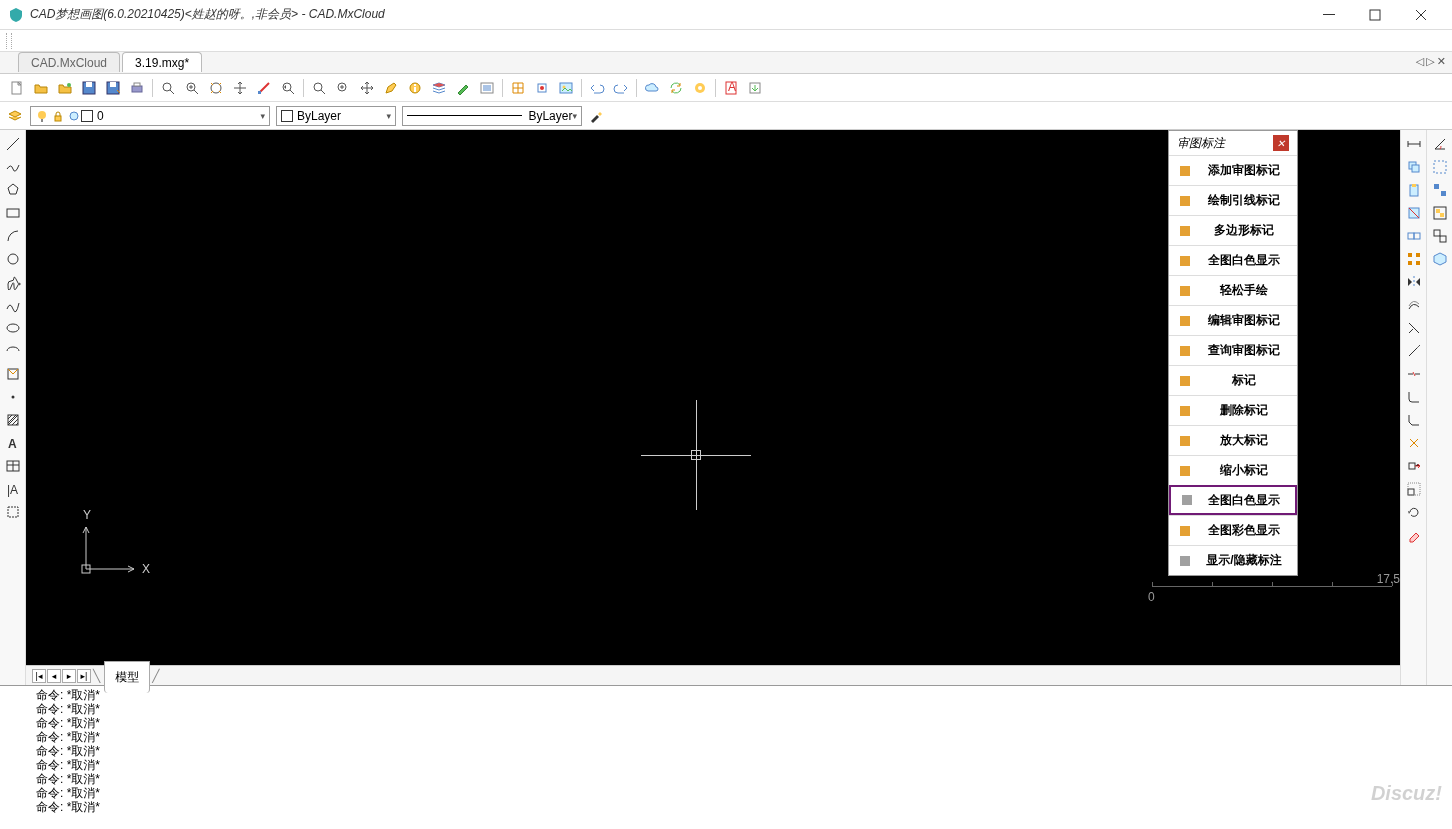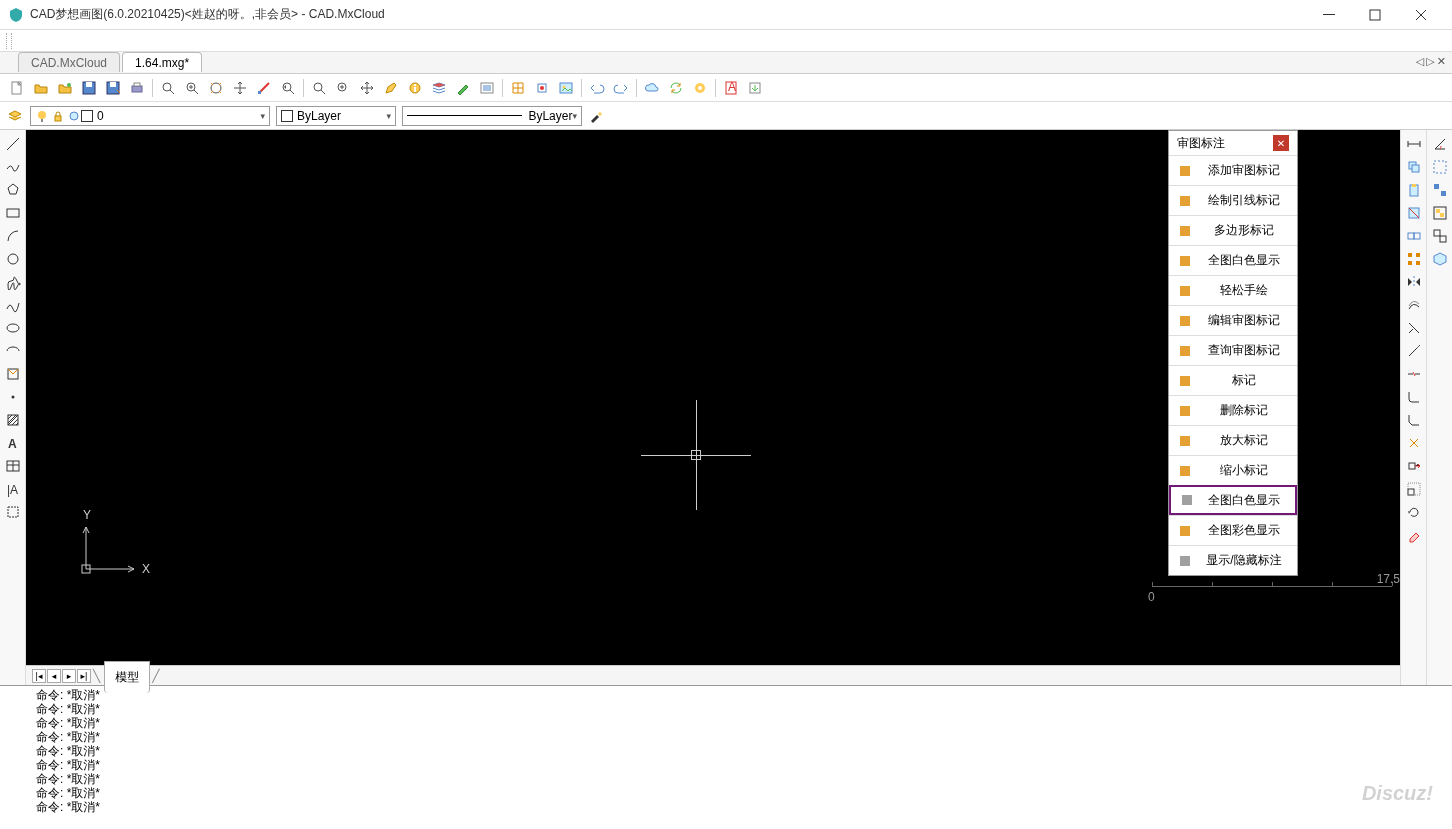--- a/index.html
+++ b/index.html
@@ -1,18 +1,18 @@
 <!DOCTYPE html>
 <html><head>
 <meta charset="utf-8">
 <style>
 * { margin: 0; padding: 0; box-sizing: border-box; font-family: "Microsoft YaHei", "SimSun", Arial, sans-serif; font-size: 12px; }
 body { background: #fff; overflow: hidden; width: 1452px; height: 829px; position: relative; }
 
-.titlebar { height: 30px; background: #fff; display: flex; align-items: center; padding: 0 8px; border-bottom: 1px solid #ddd; }
+.titlebar { height: 30px; background: #fff; display: flex; align-items: center; padding: 0 8px; border-bottom: 1px solid #ddd; font-style: italic; }
 .titlebar .app-icon { width: 16px; height: 16px; margin-right: 6px; color: #3aa; }
 .titlebar .title { flex: 1; color: #333; }
 .titlebar .win-btn { width: 46px; height: 28px; display: flex; align-items: center; justify-content: center; cursor: pointer; }
 .titlebar .win-btn svg { width: 12px; height: 12px; }
 
 .menubar { height: 22px; display: flex; align-items: center; padding: 0 6px; border-bottom: 1px solid #ddd; background: #fff; }
 .menubar .grip { width: 6px; height: 16px; border-left: 1px dotted #aaa; border-right: 1px dotted #aaa; margin-right: 4px; }
 .menubar .menu-item { padding: 2px 8px; cursor: pointer; color: #222; }
 .menubar .menu-item u { text-decoration: underline; }
 
@@ -51,39 +51,39 @@
 .ucs { position: absolute; left: 52px; bottom: 16px; color: #ccc; }
 .ucs svg { overflow: visible; }
 
 .ruler { position: absolute; right: 8px; bottom: 18px; color: #999; font-size: 10px; }
 .ruler .bar { width: 240px; height: 1px; background: #666; position: relative; }
 .ruler .tick { position: absolute; width: 1px; height: 4px; background: #666; top: -4px; }
 .ruler .lbl0 { position: absolute; left: -4px; top: 4px; }
 .ruler .lbl1 { position: absolute; right: -8px; top: -14px; }
 
 .panel { position: absolute; right: 102px; top: 0; width: 130px; background: #fff; border: 1px solid #999; z-index: 10; }
-.panel-head { height: 24px; display: flex; align-items: center; padding: 0 8px; }
+.panel-head { height: 24px; display: flex; align-items: center; padding: 0 8px; font-style: italic; }
 .panel-head .pt { flex: 1; }
 .panel-head .px { width: 16px; height: 16px; background: #c0392b; color: #fff; display: flex; align-items: center; justify-content: center; font-size: 10px; cursor: pointer; }
-.panel-item { height: 30px; border-top: 1px solid #ddd; display: flex; align-items: center; padding: 0 8px; cursor: pointer; gap: 6px; }
+.panel-item { height: 30px; border-top: 1px solid #ddd; display: flex; align-items: center; padding: 0 8px; cursor: pointer; gap: 6px; font-weight: bold; }
 .panel-item .pi { width: 16px; height: 16px; display: flex; align-items: center; justify-content: center; }
 .panel-item.hl { border: 2px solid #701a75; }
 .panel-item span.lbl { flex: 1; text-align: center; }
 
 .modeltabs { height: 20px; background: #f5f5f5; display: flex; align-items: center; padding: 0 6px; border-top: 1px solid #ccc; position: absolute; bottom: 0; left: 0; width: 100%;}
 .modeltabs .nav { display: flex; gap: 1px; }
 .modeltabs .nav span { width: 14px; height: 14px; border: 1px solid #aaa; display: flex; align-items: center; justify-content: center; font-size: 9px; cursor: pointer; background: #fff; }
 .modeltabs .mtab { background: #fff; border: 1px solid #aaa; border-bottom: none; padding: 7px 10px; margin-left: 4px; cursor: pointer; border-radius: 0 0 4px 4px; transform: translateY(1px); }
 .modeltabs .slash { margin-left: 2px; color: #888; }
 
 .cmdarea { height: 155px; background: #fff; border-top: 1px solid #999; overflow-y: auto; padding: 2px 4px; font-family: "SimSun", monospace; line-height: 14px; }
 .cmdarea .line { white-space: nowrap; margin-left: 32px; }
 @keyframes blink { 50% { opacity: 0; } }
 
-.watermark { position: absolute; right: 19px; bottom: 24px; font-size: 20px; color: rgba(0,0,0,0.18); font-style: italic; font-weight: bold; pointer-events: none; z-index: 50; }
+.watermark { position: absolute; right: 10px; bottom: 24px; font-size: 20px; color: rgba(0,0,0,0.18); font-style: italic; font-weight: bold; pointer-events: none; z-index: 50; }
 
 svg { display: block; }
 </style>
 </head>
 <body>
 
 <div class="titlebar">
   <span class="app-icon">
     <svg viewBox="0 0 16 16">
         <path fill="#3aa" d="M8 1l6 3v4c0 4-3 6-6 7-3-1-6-3-6-7V4z"></path>
@@ -107,21 +107,21 @@
     </div>
 </div>
 
 <div class="menubar">
   <div class="grip"></div>
 </div>
 
 <div class="tabbar">
   <div id="tabs-container" style="display:flex;">
       <div class="tab inactive">CAD.MxCloud</div>
-      <div class="tab">1.64.mxg*</div>
+      <div class="tab">3.19.mxg*</div>
     </div>
   <div class="tabnav">
     <span>◁</span>
     <span>▷</span>
     <span>✕</span>
   </div>
 </div>
 
 <div class="toolbar1">
   <div class="tbtn">

